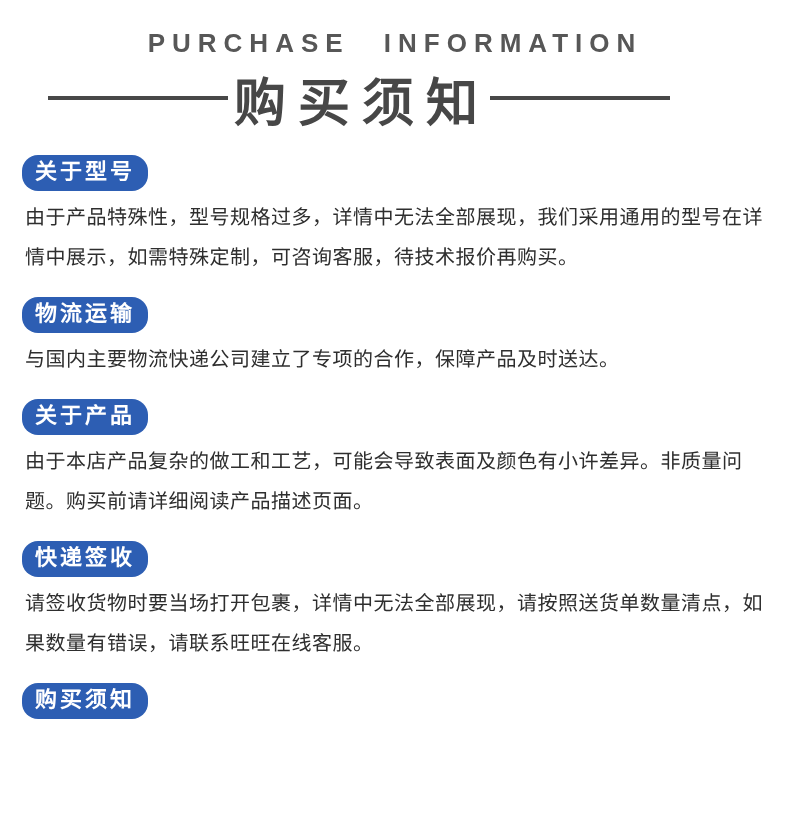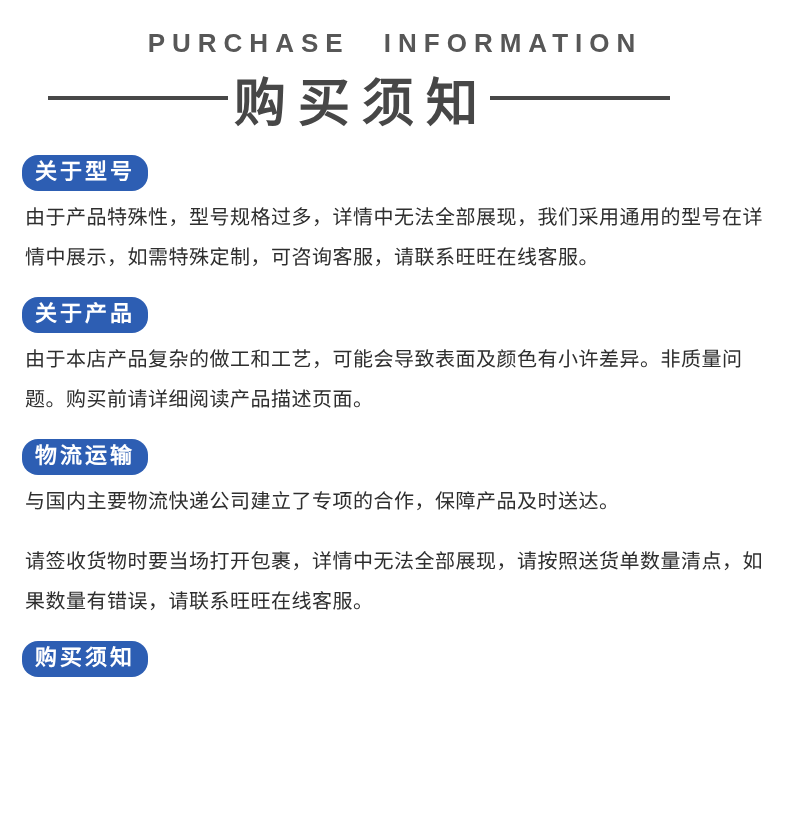--- a/index.html
+++ b/index.html
@@ -89,34 +89,35 @@
       <span class="rule"></span>
       <h1 class="title">购买须知</h1>
       <span class="rule"></span>
     </div>
   </header>
 
   <main class="sections">
 
     <section class="section">
       <span class="badge">关于型号</span>
-      <p>由于产品特殊性，型号规格过多，详情中无法全部展现，我们采用通用的型号在详情中展示，如需特殊定制，可咨询客服，请联系旺旺在线客服。</p>
+      <p>由于产品特殊性，型号规格过多，详情中无法全部展现，我们采用通用的型号在详情中展示，如需特殊定制，可咨询客服，待技术报价再购买。</p>
+    </section>
+
+    <section class="section">
+      <span class="badge">物流运输</span>
+      <p>与国内主要物流快递公司建立了专项的合作，保障产品及时送达。</p>
     </section>
 
     <section class="section">
       <span class="badge">关于产品</span>
       <p>由于本店产品复杂的做工和工艺，可能会导致表面及颜色有小许差异。非质量问题。购买前请详细阅读产品描述页面。</p>
     </section>
 
     <section class="section">
-      <span class="badge">物流运输</span>
-      <p>与国内主要物流快递公司建立了专项的合作，保障产品及时送达。</p>
-    </section>
-
-    <section class="section">
+      <span class="badge">快递签收</span>
       <p>请签收货物时要当场打开包裹，详情中无法全部展现，请按照送货单数量清点，如果数量有错误，请联系旺旺在线客服。</p>
     </section>
 
     <section class="section">
       <span class="badge">购买须知</span>
     </section>
 
   </main>
 </div>
 

